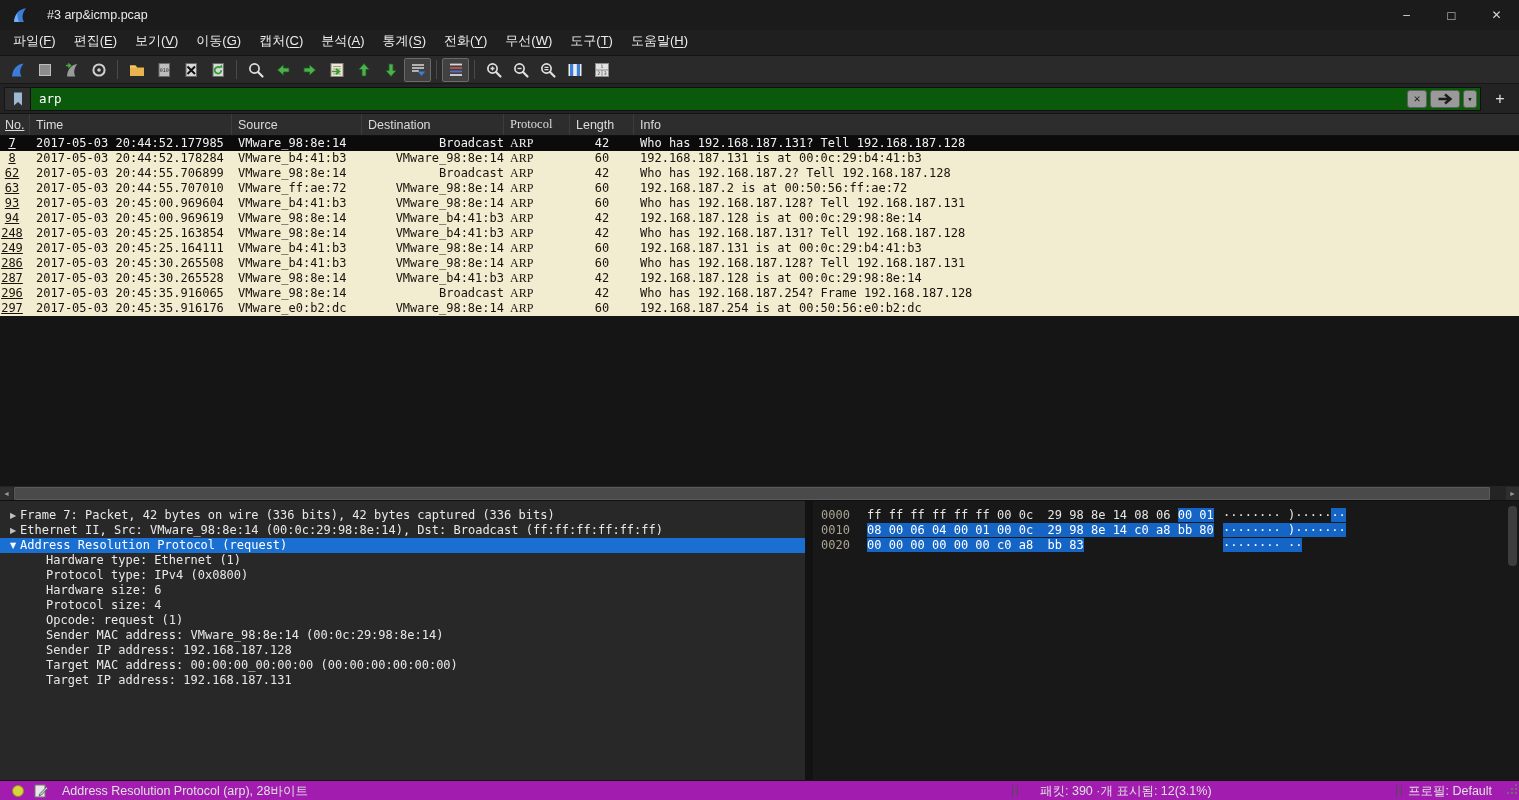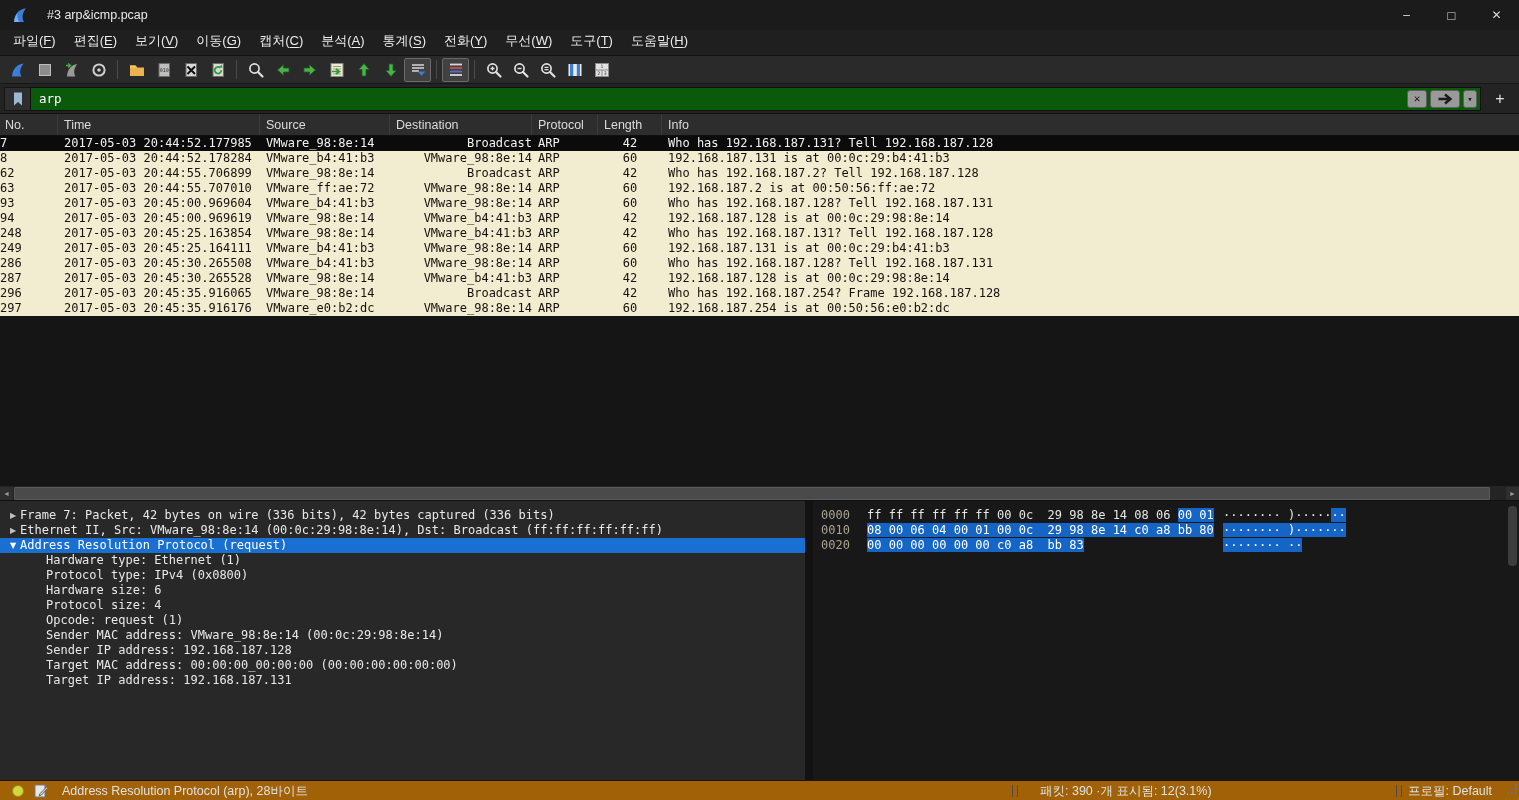--- a/index.html
+++ b/index.html
@@ -51,25 +51,25 @@
 
   
   .plist-header { height:22px; background:#2d2d2d; display:flex; font-size:12.5px; color:#dcdcdc;
                   border-bottom:1px solid #101010; align-items:center; }
   .ph-cell { height:100%; display:flex; align-items:center; border-right:1px solid #3c3c3c; padding-left:6px; }
   .p-rows { height:180px; background:#f2ecd1; }
   .p-row { height:15px; display:flex; font-size:12px; line-height:15px; color:#17120a;
            background:#f2ecd1; white-space:nowrap; overflow:hidden; }
   .p-row.selected { background:#0b0b0b; color:#f2f2f2; }
   .c { overflow:hidden; white-space:pre; flex:0 0 auto; }
-  .col-no    { width:58px;  text-align:left; padding-right:6px; }
+  .col-no    { width:30px;  text-align:center; padding-right:6px;text-decoration:underline; }
   .col-time  { width:202px; padding-left:6px; }
   .col-src   { width:130px; padding-left:6px; }
   .col-dst   { width:142px; padding-left:6px;text-align:right; }
-  .col-proto { width:66px;  padding-left:6px; }
+  .col-proto { width:66px;  padding-left:6px;font-family:Liberation Serif, serif; }
   .col-len   { width:64px;  text-align:center; padding-right:0; }
   .col-info  { flex:1 1 auto; padding-left:6px; }
   .plist-empty { height:170px; background:#151515; }
 
   
   .hscroll { position:relative; height:15px; background:#242424; border-bottom:1px solid #101010; }
   .hs-btn { position:absolute; top:1px; width:13px; height:13px; color:#9a9a9a; font-size:7px;
             display:flex; align-items:center; justify-content:center; background:#2e2e2e; }
   .hs-left { left:0; }
   .hs-right { right:0; }
@@ -90,21 +90,21 @@
   .hex-pane { position:relative; flex:1; height:100%; background:#181818; padding-top:7px; overflow:hidden; }
   .hx-row { position:relative; height:15px; line-height:15px; font-size:12px; padding-left:8px; white-space:pre; }
   .hx-off { display:inline-block; width:46px; color:#aaa493; }
   .hx-bytes span, .hx-ascii span { white-space:pre; }
   .hx-bytes { color:#e6e6e6; }
   .hx-ascii { position:absolute; left:410px; top:0; color:#e6e6e6; }
   .hl { background:#1565c6; color:#ffffff; }
   .hex-vscroll { position:absolute; right:2px; top:5px; width:9px; height:60px; background:#3d3d3d; border-radius:4px; }
 
   
-  .statusbar { position:relative; height:20px; background:#a16207; border-top:1px solid #141414;
+  .statusbar { position:relative; height:20px; background:#a21caf; border-top:1px solid #141414;
                font-size:12.5px; color:#e0e0e0; }
   .sb-dot { position:absolute; left:12px; top:4px; width:12px; height:12px; border-radius:50%;
             background:#d6d63a; border:1px solid #8f8f22; }
   .sb-note { position:absolute; left:34px; top:3px; }
   .sb-left { position:absolute; left:62px; top:2px; }
   .sb-sep { position:absolute; top:4px; width:1px; height:12px; background:#4d4d4d; }
   .sb-packets { position:absolute; left:1040px; top:2px; }
   .sb-profile { position:absolute; left:1408px; top:2px; }
   .sb-grip { position:absolute; right:1px; bottom:1px; }
 </style>

